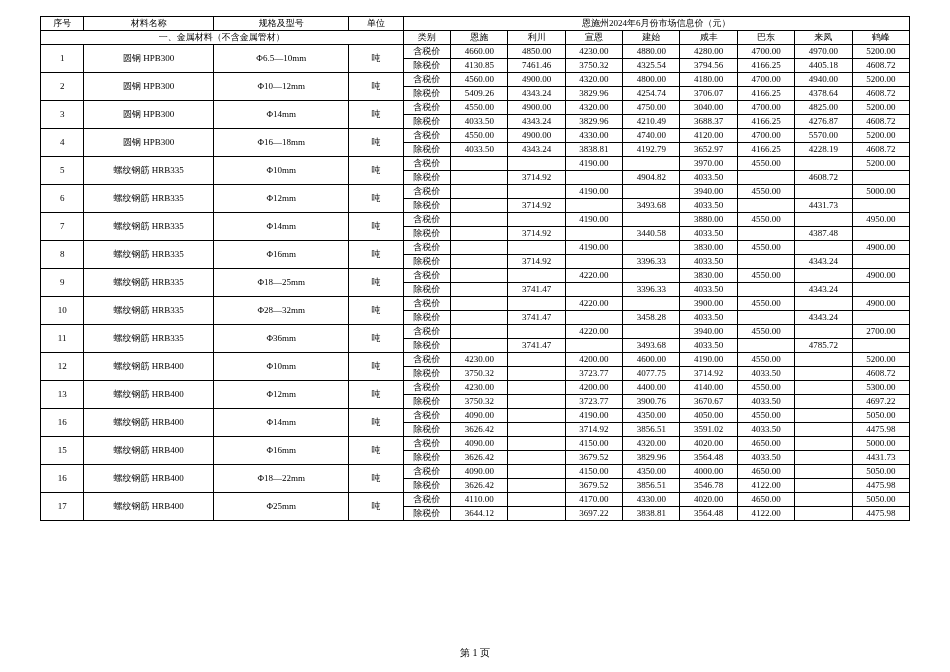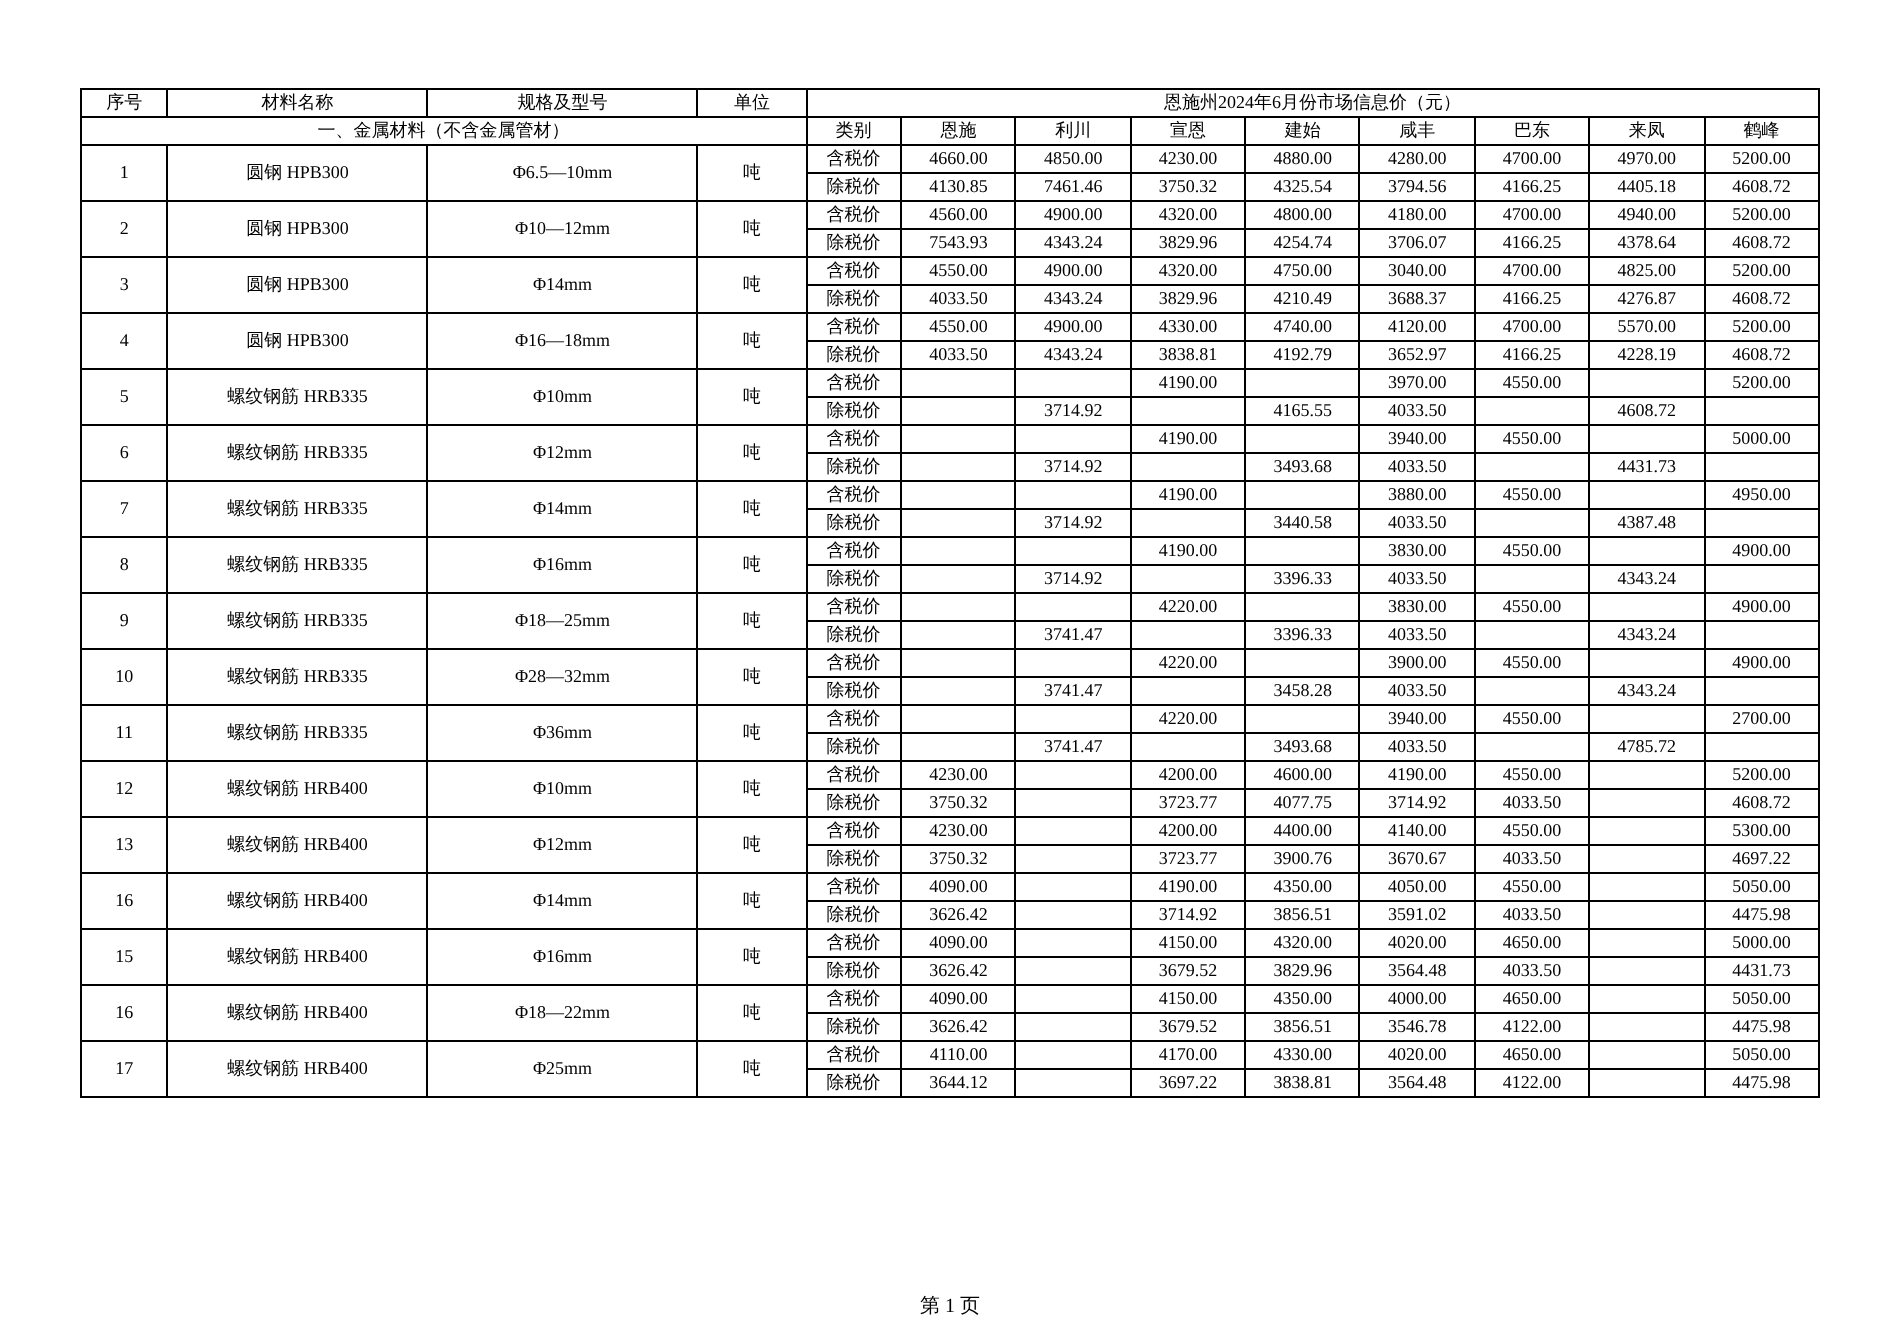--- a/index.html
+++ b/index.html
@@ -11,21 +11,21 @@
     width: 950px;
     height: 672px;
     font-family: "Liberation Serif", "DejaVu Serif", serif;
     color: #000000;
   }
   .page {
     position: relative;
     width: 950px;
     height: 672px;
     box-sizing: border-box;
-    padding: 44px 40px 0 40px;
+    padding: 16px 40px 0 40px;
   }
   table.sheet {
     border-collapse: collapse;
     width: 870px;
     table-layout: fixed;
     margin: 0 auto;
   }
   table.sheet td, table.sheet th {
     border: 1px solid #000000;
     font-size: 9px;
@@ -147,21 +147,21 @@
           <td class="num">4900.00</td>
           <td class="num">4320.00</td>
           <td class="num">4800.00</td>
           <td class="num">4180.00</td>
           <td class="num">4700.00</td>
           <td class="num">4940.00</td>
           <td class="num">5200.00</td>
         </tr>
         <tr>
           <td class="kindcell">除税价</td>
-          <td class="num">7543.93</td>
+          <td class="num">5409.26</td>
           <td class="num">4343.24</td>
           <td class="num">3829.96</td>
           <td class="num">4254.74</td>
           <td class="num">3706.07</td>
           <td class="num">4166.25</td>
           <td class="num">4378.64</td>
           <td class="num">4608.72</td>
         </tr>
         <tr>
           <td rowspan="2" class="namecell">3</td>
@@ -228,21 +228,21 @@
           <td class="num">3970.00</td>
           <td class="num">4550.00</td>
           <td class="num"></td>
           <td class="num">5200.00</td>
         </tr>
         <tr>
           <td class="kindcell">除税价</td>
           <td class="num"></td>
           <td class="num">3714.92</td>
           <td class="num"></td>
-          <td class="num">4165.55</td>
+          <td class="num">4904.82</td>
           <td class="num">4033.50</td>
           <td class="num"></td>
           <td class="num">4608.72</td>
           <td class="num"></td>
         </tr>
         <tr>
           <td rowspan="2" class="namecell">6</td>
           <td rowspan="2" class="namecell">螺纹钢筋 HRB335</td>
           <td rowspan="2" class="namecell">Φ12mm</td>
           <td rowspan="2" class="namecell">吨</td>

